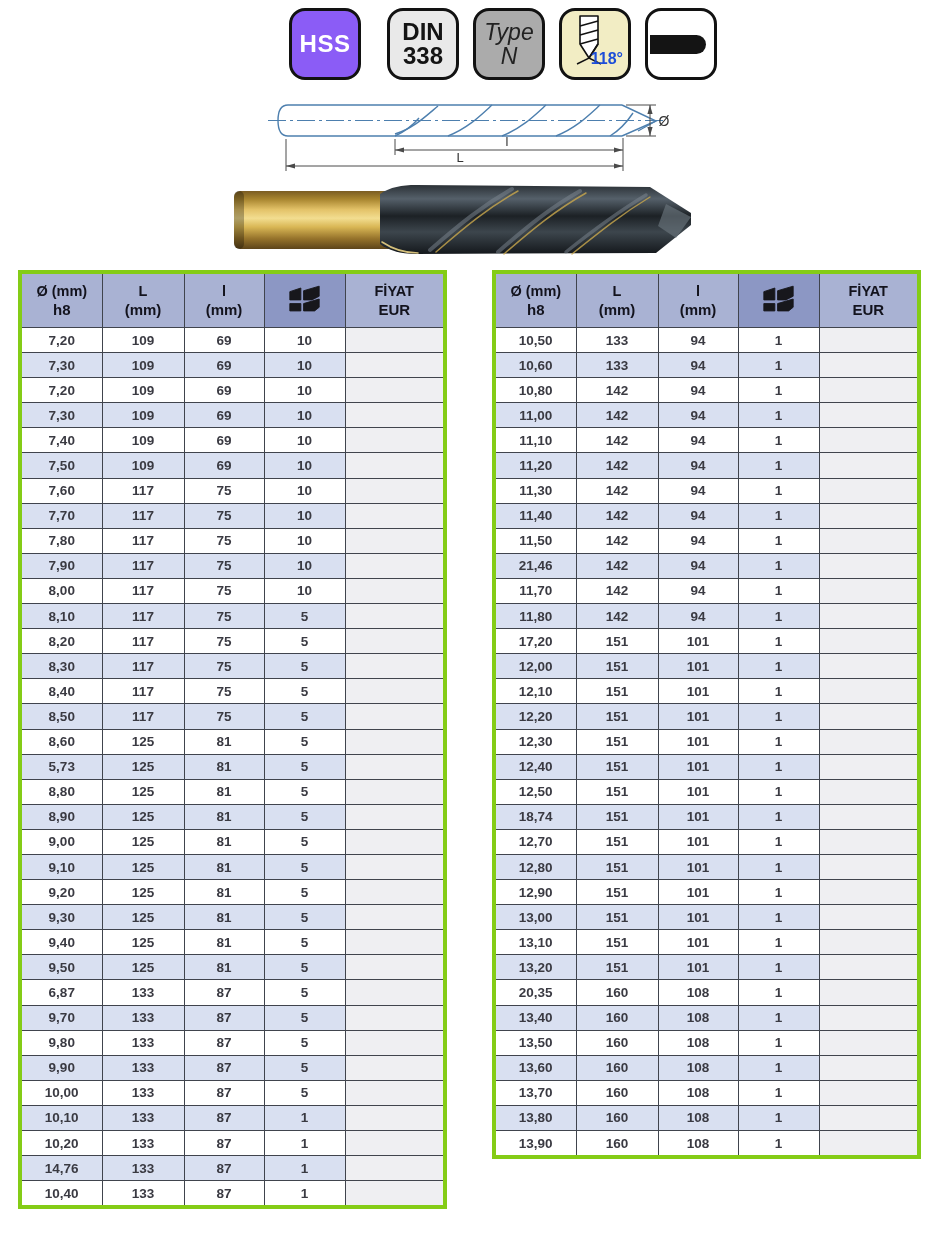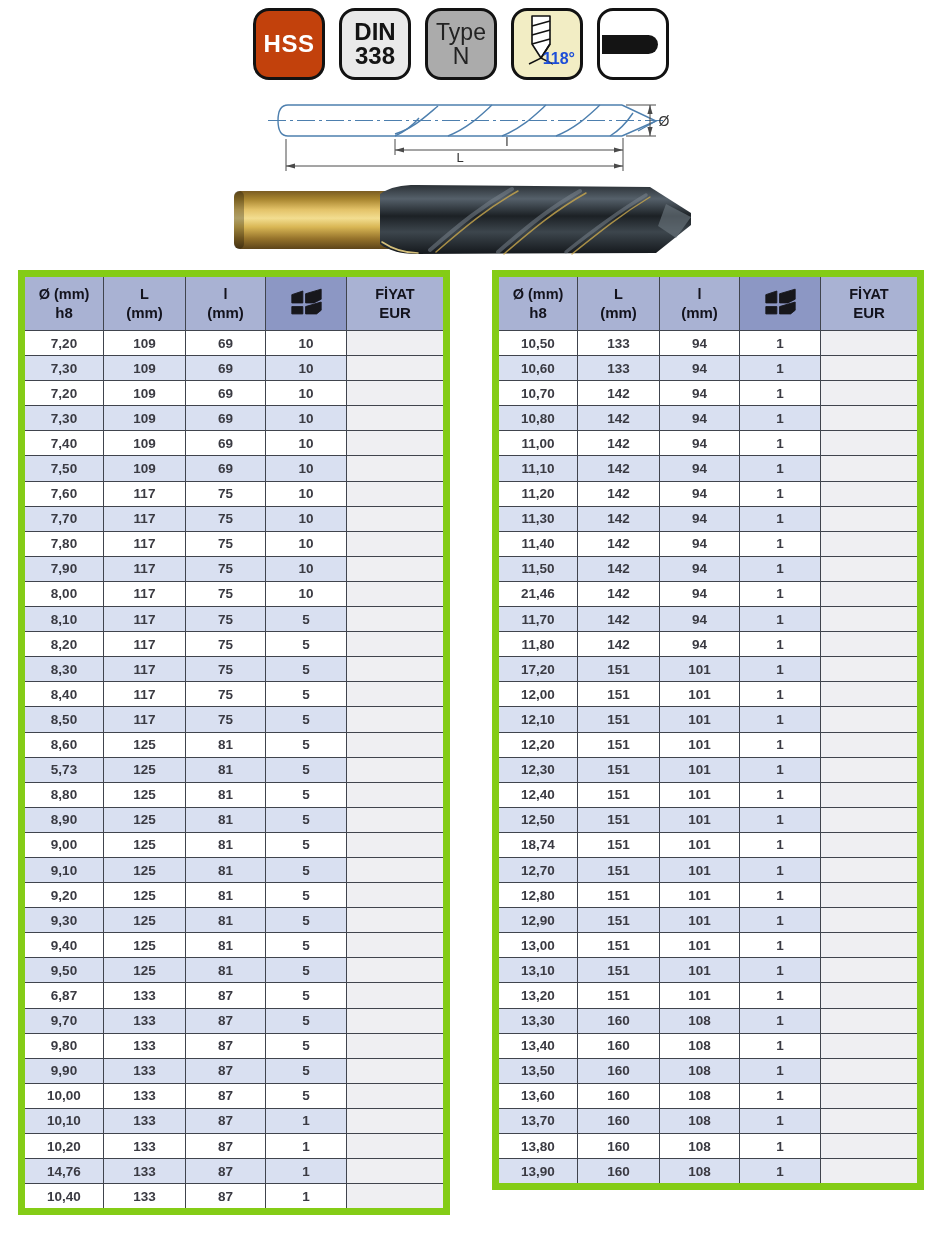--- a/index.html
+++ b/index.html
@@ -8,41 +8,41 @@
     font-family:"Liberation Sans", sans-serif;overflow:hidden;
   }
 
   
   .badges{position:absolute;left:253px;top:8px;display:flex;gap:14px;}
   .badge{
     width:72px;height:72px;box-sizing:border-box;border:3px solid #121212;
     border-radius:16px;display:flex;flex-direction:column;align-items:center;
     justify-content:center;position:relative;background:#fff;
   }
-  .badge-hss{background:#c2410c;}
+  .badge-hss{background:#8b5cf6;margin-left:36px;}
   .badge-hss .t{color:#ffffff;font-weight:bold;font-size:24px;letter-spacing:.5px;}
-  .badge-din{background:#e9e9e9;}
+  .badge-din{background:#e9e9e9;margin-left:12px;}
   .badge-din .t{color:#141414;font-weight:bold;font-size:24px;line-height:.98;text-align:center;}
-  .badge-type{background:#ababab;}
+  .badge-type{background:#ababab;font-style:italic;}
   .badge-type .t{color:#222;font-size:23px;line-height:1.05;text-align:center;}
   .badge-angle{background:#f2edc4;}
   .badge-angle .deg{position:absolute;right:5px;bottom:9px;font-weight:bold;font-size:16px;color:#1d4ed8;margin-left:46px;}
   .badge-shank .bar{
     position:absolute;left:2px;top:24px;width:56px;height:19px;background:#141414;
     border-radius:0 10px 10px 0;
   }
 
   
   .tech-drawing{position:absolute;left:264px;top:92px;}
   .product-photo{position:absolute;left:230px;top:182px;}
 
   
   .price-table{
     position:absolute;top:270px;width:425px;border-collapse:collapse;
-    table-layout:fixed;border:7px solid #84cc16;
+    table-layout:fixed;border:4px solid #84cc16;
   }
   #table-left{left:18px;}
   #table-right{left:492px;}
   .price-table th,.price-table td{border:1px solid #40444d;padding:0;text-align:center;}
   .price-table th{background:#a9b2d3;height:53px;color:#13131d;}
   .price-table th.icon-th{background:#8c97c4;}
   .th-l1{font-size:14.5px;font-weight:bold;line-height:1.3;}
   .th-l2{font-size:15px;font-weight:bold;line-height:1.2;}
   .price-table td{height:24.1px;font-size:13.5px;font-weight:bold;color:#3a3a42;background:#ffffff;}
   .price-table tbody tr:nth-child(even) td{background:#d9e0f1;}
@@ -489,27 +489,20 @@
         <td class="price"></td>
       </tr>
       <tr>
         <td>10,60</td>
         <td>133</td>
         <td>94</td>
         <td>1</td>
         <td class="price"></td>
       </tr>
       <tr>
-        <td>10,70</td>
-        <td>142</td>
-        <td>94</td>
-        <td>1</td>
-        <td class="price"></td>
-      </tr>
-      <tr>
         <td>10,80</td>
         <td>142</td>
         <td>94</td>
         <td>1</td>
         <td class="price"></td>
       </tr>
       <tr>
         <td>11,00</td>
         <td>142</td>
         <td>94</td>
@@ -664,21 +657,21 @@
         <td class="price"></td>
       </tr>
       <tr>
         <td>13,20</td>
         <td>151</td>
         <td>101</td>
         <td>1</td>
         <td class="price"></td>
       </tr>
       <tr>
-        <td>13,30</td>
+        <td>20,35</td>
         <td>160</td>
         <td>108</td>
         <td>1</td>
         <td class="price"></td>
       </tr>
       <tr>
         <td>13,40</td>
         <td>160</td>
         <td>108</td>
         <td>1</td>

